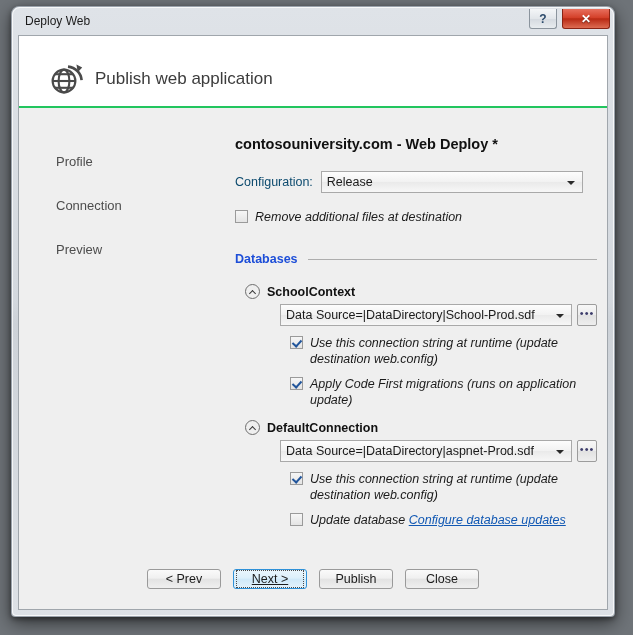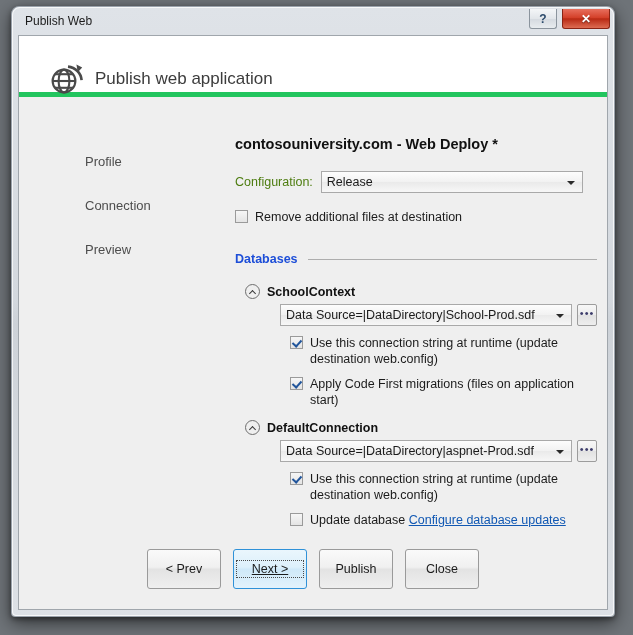--- a/index.html
+++ b/index.html
@@ -93,23 +93,23 @@
     background: #efefef;
     border: 1px solid #a0a6ac;
     box-sizing: border-box;
     overflow: hidden;
   }
 
   #header-band {
     position: absolute;
     left: 0; top: 0;
     width: 100%;
-    height: 61px;
+    height: 72px;
     background: #ffffff;
-    border-bottom: 5px solid #22c55e;
+    border-bottom: 2px solid #22c55e;
     box-sizing: border-box;
   }
   #globe-icon {
     position: absolute;
     left: 29px;
     top: 26px;
     width: 36px;
     height: 36px;
   }
   #header-title {
@@ -120,21 +120,20 @@
     color: #3c3c3c;
     white-space: nowrap;
   }
 
   
   #sidebar {
     position: absolute;
     left: 0;
     top: 110px;
     width: 182px;
-    padding-left: 29px;
   }
   .nav-item {
     position: relative;
     height: 30px;
     display: flex;
     align-items: center;
     padding-left: 37px;
     font-size: 13px;
     color: #4d4d4d;
     margin-bottom: 14px;
@@ -170,21 +169,21 @@
     color: #111111;
     margin: 0 0 19px 8px;
   }
 
   .row {
     display: flex;
     align-items: center;
   }
   .config-label {
     font-size: 12.5px;
-    color: #4d7c0f;
+    color: #0c4a6e;
     margin-left: 8px;
     margin-right: 8px;
   }
 
   
   .combo {
     position: relative;
     height: 22px;
     background: linear-gradient(to bottom, #fdfdfd 0%, #f2f2f2 48%, #eaeaea 52%, #f7f7f7 100%);
     border: 1px solid #a9a9a9;
@@ -209,20 +208,21 @@
     border-right: 4px solid transparent;
     border-top: 4px solid #2a2a2a;
   }
   #config-combo {
     width: 262px;
   }
 
   .checkrow {
     display: flex;
     align-items: flex-start;
+    font-style: italic;
   }
   .cb {
     width: 13px;
     height: 13px;
     border: 1px solid #9a9a9a;
     background: linear-gradient(to bottom, #f6f6f6, #e4e4e4);
     box-sizing: border-box;
     flex: 0 0 auto;
     position: relative;
     cursor: default;
@@ -353,21 +353,21 @@
     position: absolute;
     left: 0;
     bottom: 20px;
     width: 100%;
     display: flex;
     justify-content: center;
     gap: 12px;
   }
   .btn {
     width: 74px;
-    height: 40px;
+    height: 20px;
     border: 1px solid #9a9a9a;
     border-radius: 3px;
     background: linear-gradient(to bottom, #fafafa 0%, #f0f0f0 45%, #e3e3e3 51%, #efefef 100%);
     font-size: 12.5px;
     color: #1b1b1b;
     display: flex;
     align-items: center;
     justify-content: center;
     box-sizing: border-box;
     cursor: default;
@@ -387,21 +387,21 @@
     text-decoration: underline;
   }
 </style>
 </head>
 <body>
 
 <div id="window">
   <div id="window-inner-ring"></div>
 
   <div id="titlebar">
-    <div id="title-text">Publish Web</div>
+    <div id="title-text">Deploy Web</div>
     <div class="caption-btn" id="help-btn">
       <span>?</span>
     </div>
     <div class="caption-btn" id="close-btn">
       <span>✕</span>
     </div>
   </div>
 
   <div id="client">
 
@@ -468,21 +468,21 @@
             <span class="browse-dots">•••</span>
           </div>
         </div>
         <div class="db-opts">
           <div class="checkrow">
             <span class="cb checked"></span>
             <span class="cb-label narrow-label">Use this connection string at runtime (update destination web.config)</span>
           </div>
           <div class="checkrow">
             <span class="cb checked"></span>
-            <span class="cb-label">Apply Code First migrations (files on application start)</span>
+            <span class="cb-label">Apply Code First migrations (runs on application update)</span>
           </div>
         </div>
       </div>
 
       <div class="db-group" style="margin-top:12px;">
         <div class="db-head">
           <span class="chev"></span>
           <span class="db-name">DefaultConnection</span>
         </div>
         <div class="conn-row">

